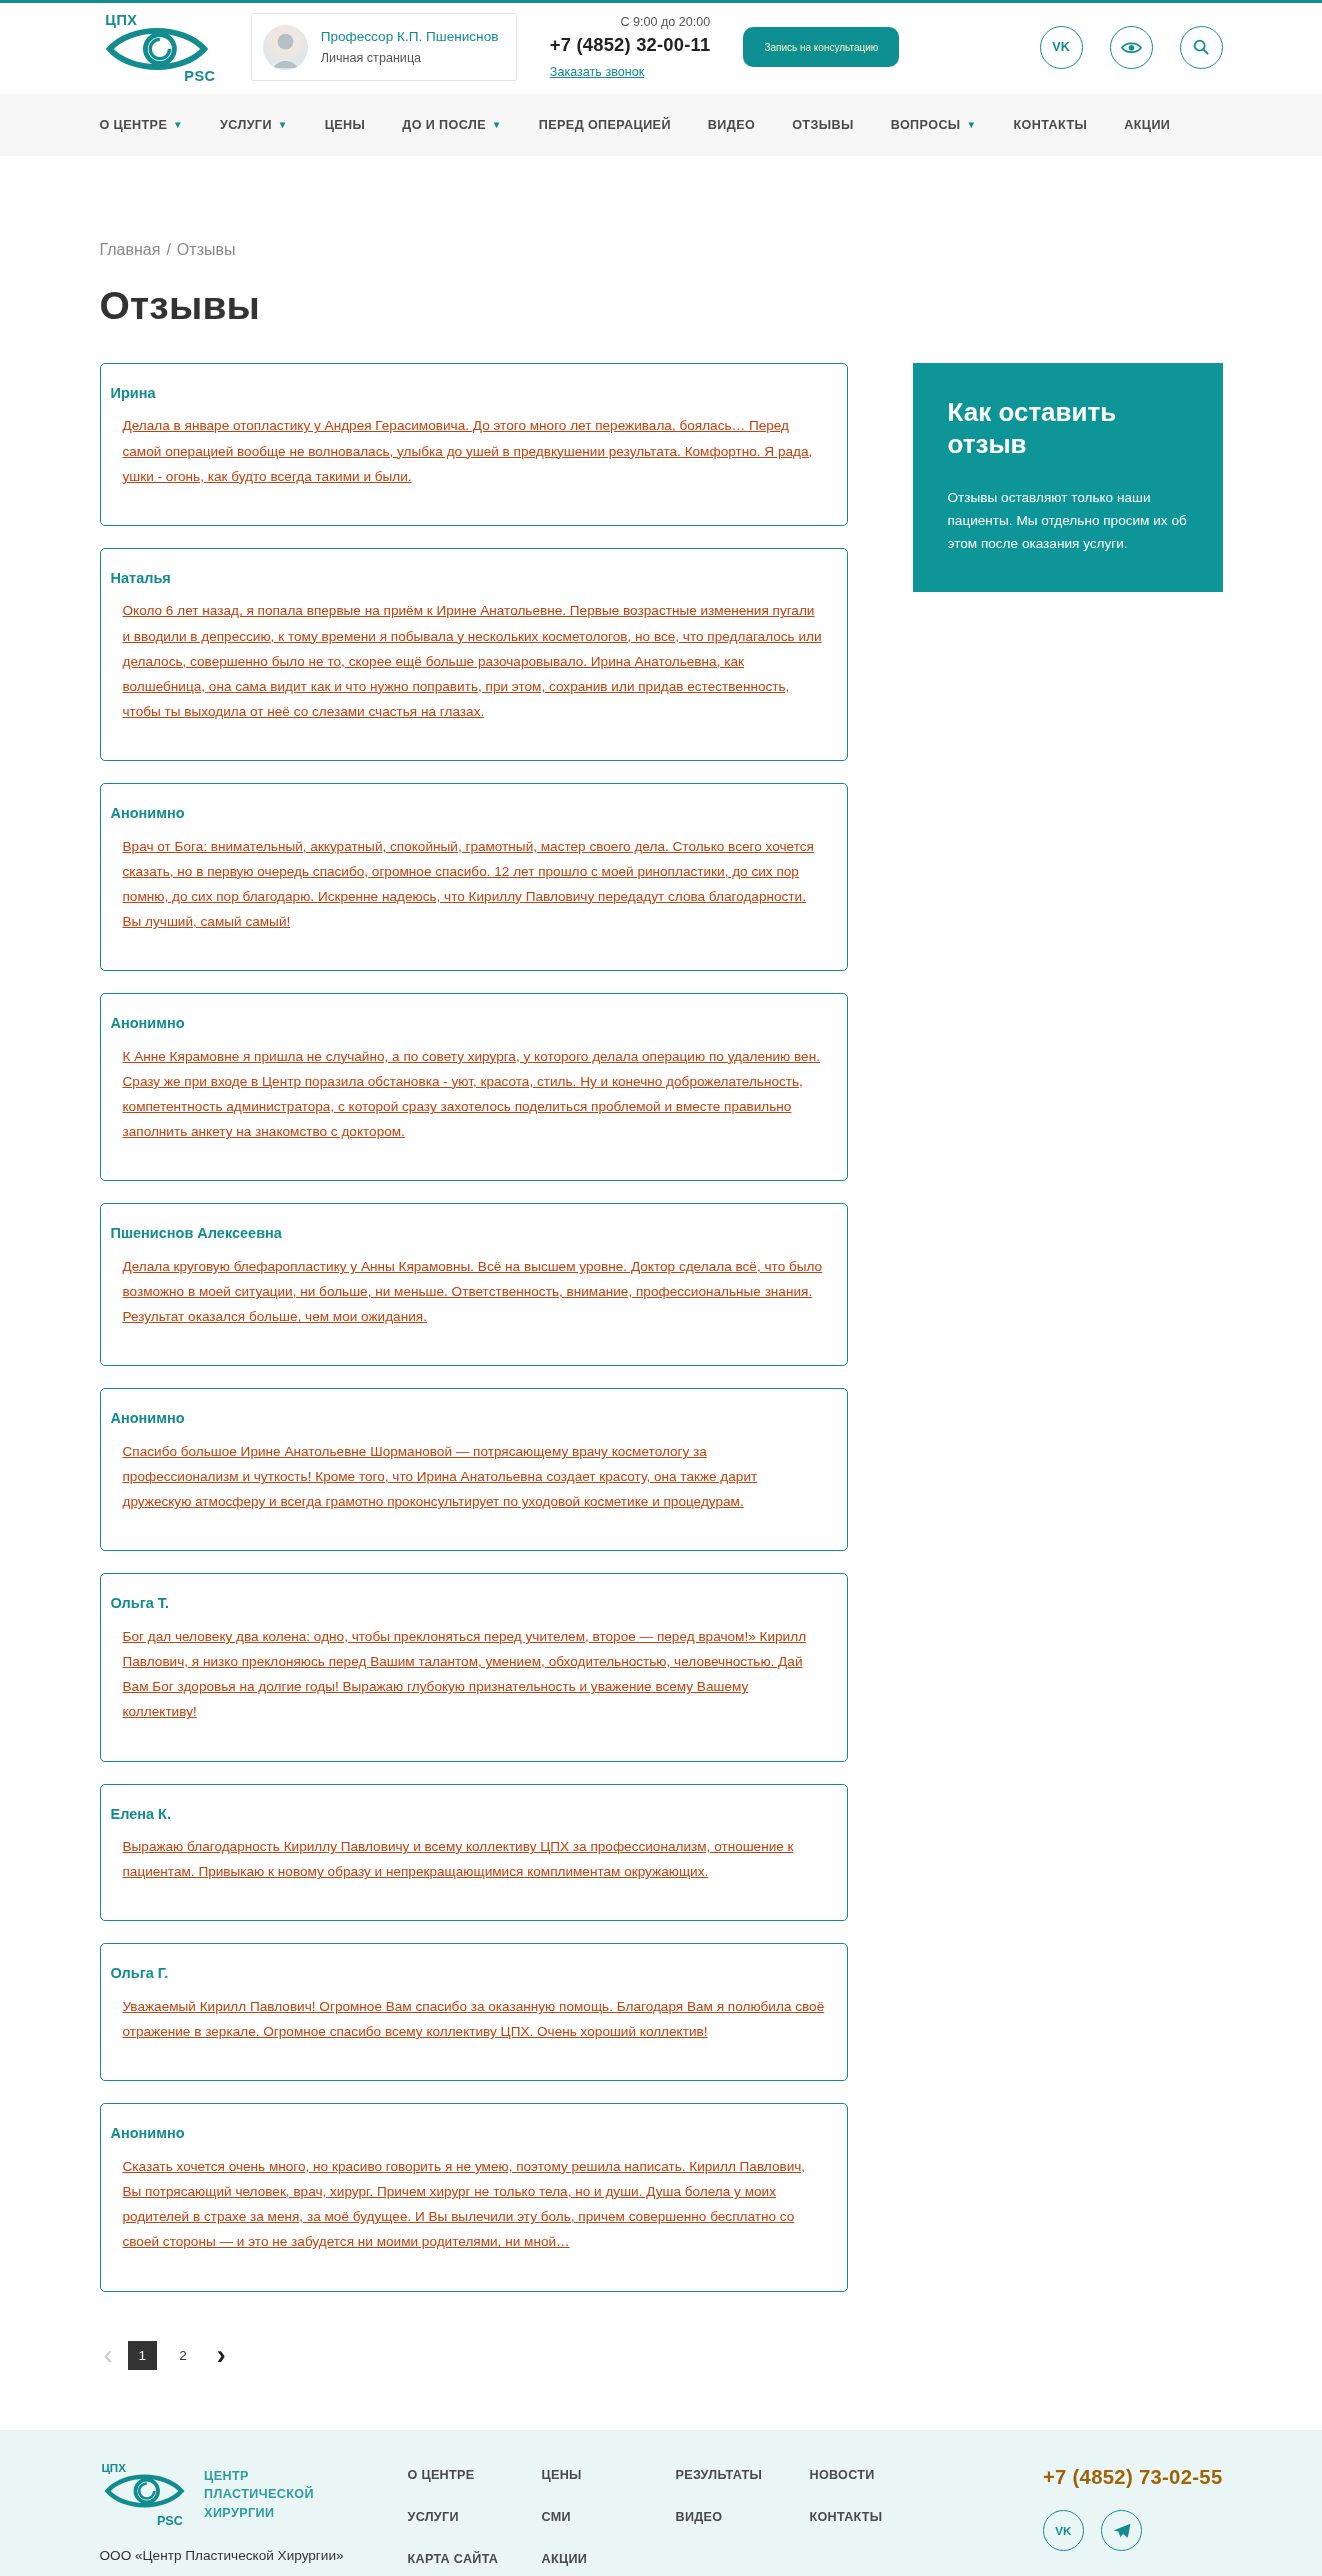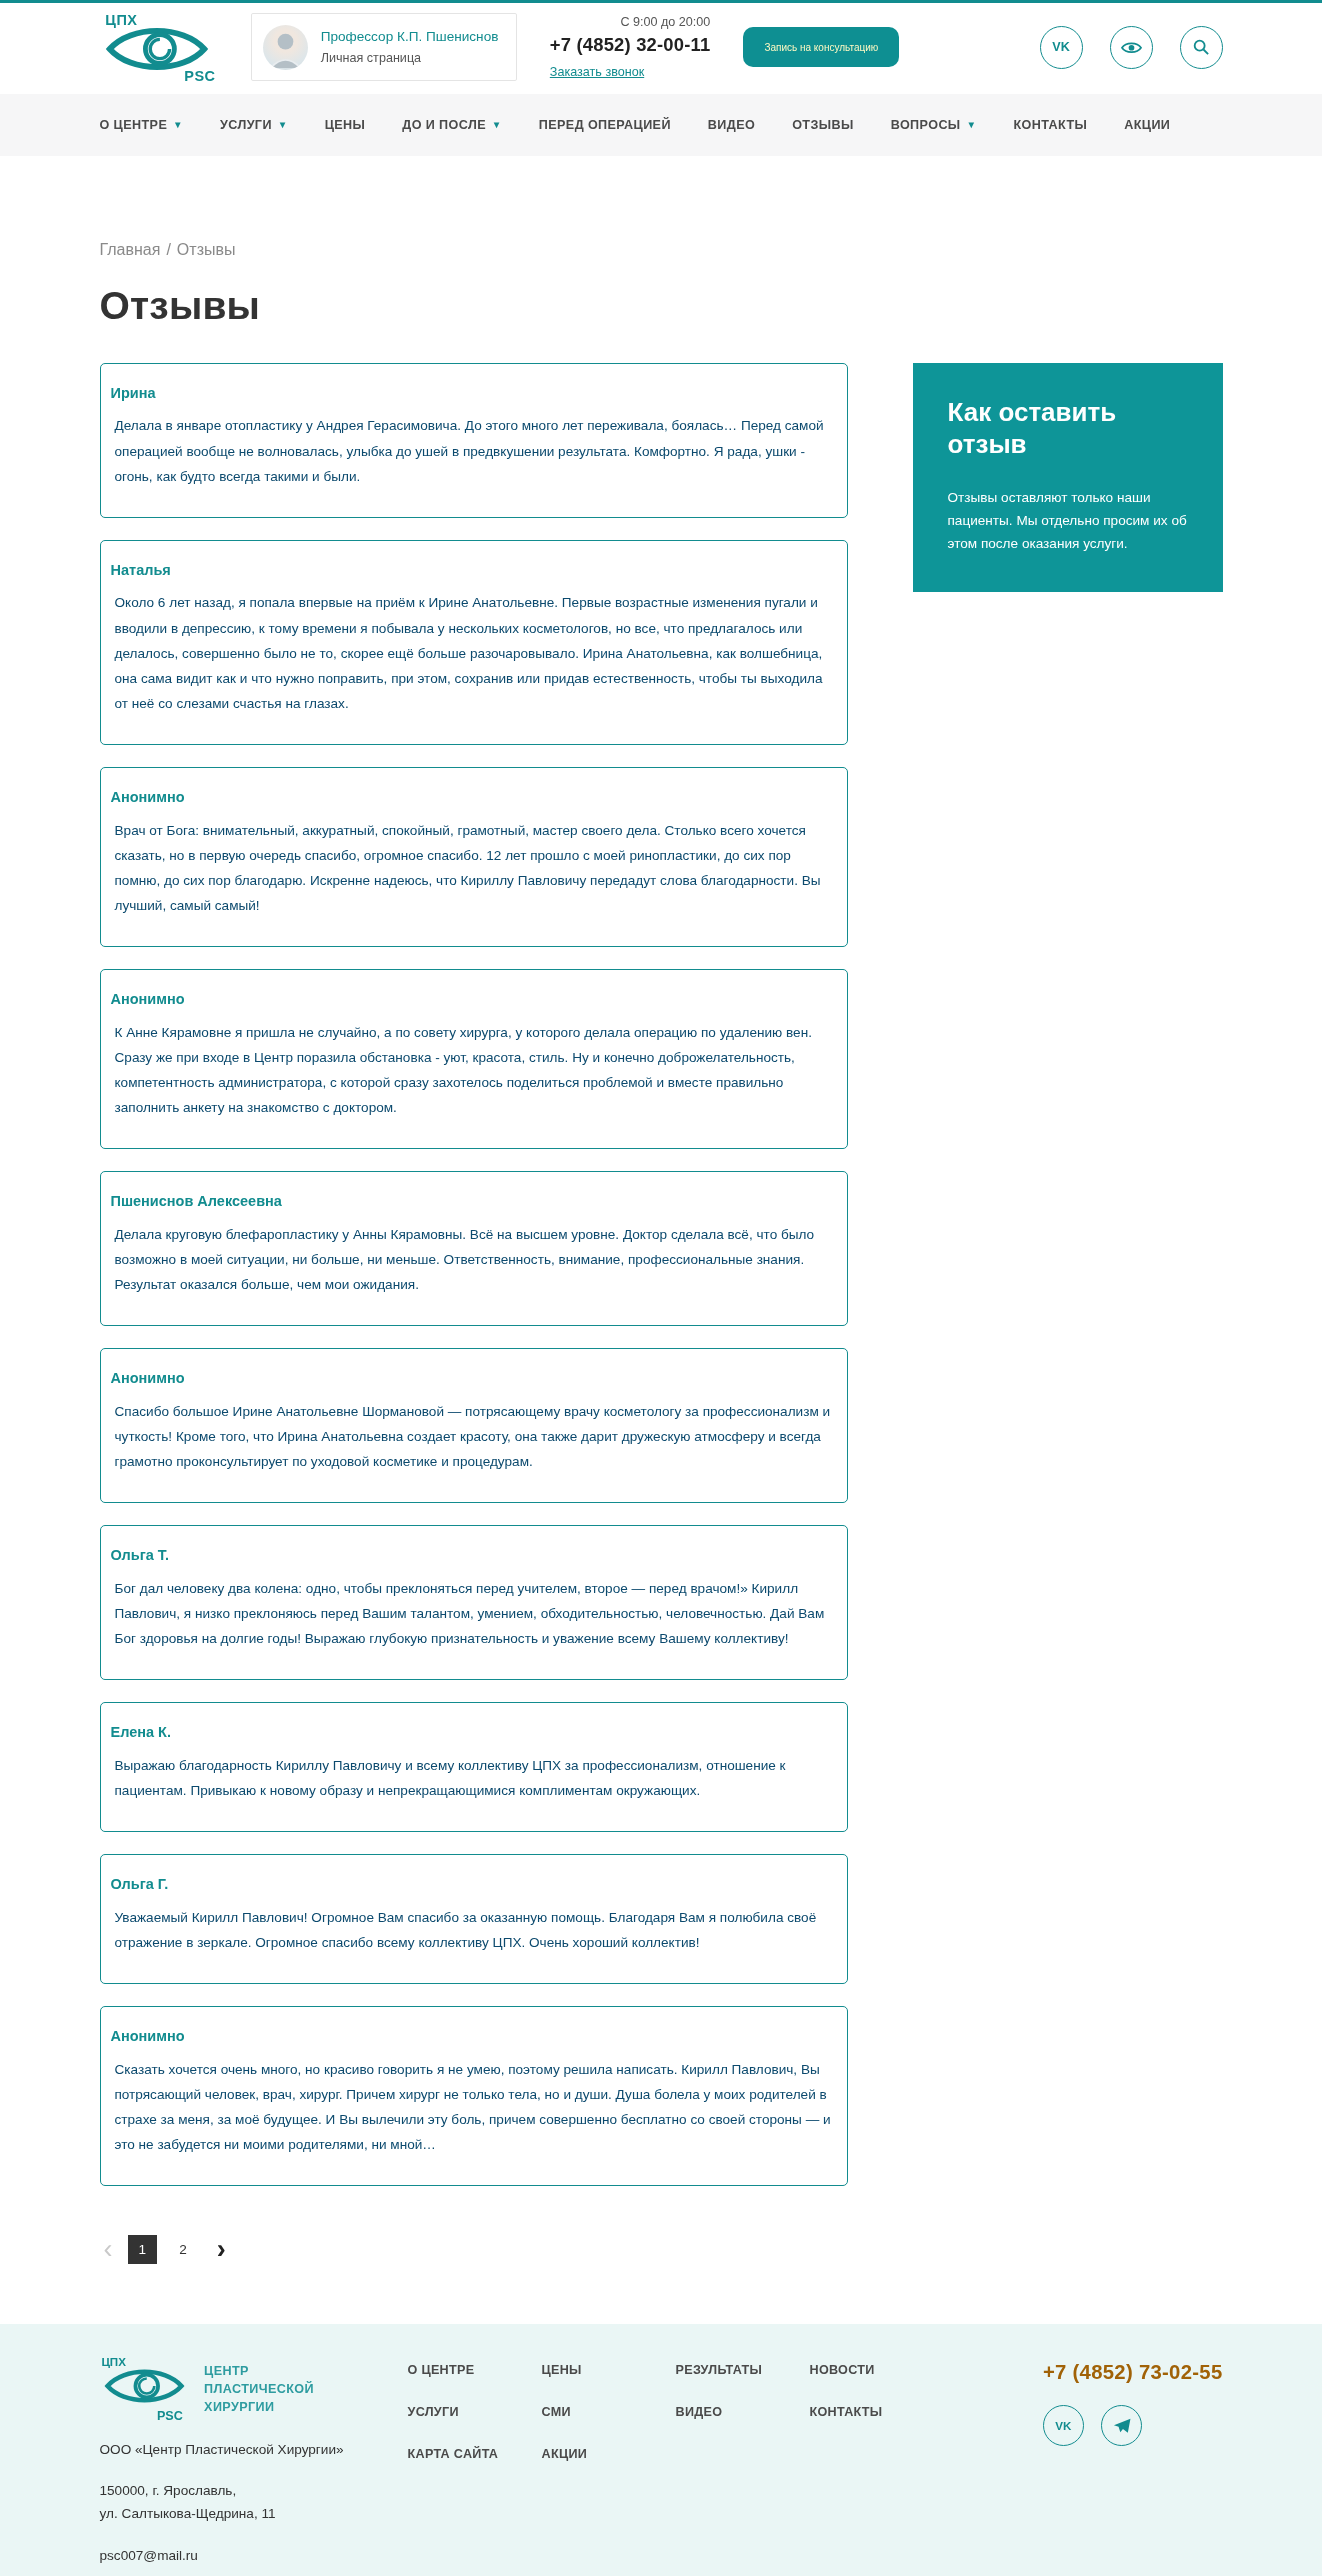--- a/index.html
+++ b/index.html
@@ -54,21 +54,21 @@
   
   main { padding-top:50px; }
   .breadcrumb { display:flex; gap:6px; font-size:16px; color:#8a8a8a;margin-top:35px; }
   .breadcrumb a { color:#8a8a8a; }
   h1.page-title { font-size:39px; font-weight:800; color:#333; margin:25px 0 35px; letter-spacing:0.2px; }
 
   .content { display:flex; align-items:flex-start; gap:65px; }
   .reviews { width:748px; flex:none; }
   .review-card { border:1.9px solid #128C8F; border-radius:5px; padding:21px 10px 24px; margin-bottom:22px; background:#fff; }
   .review-name { color:#128C8F; font-weight:bold; font-size:14.5px; margin-bottom:12.6px; }
-  .review-text { font-size:13.6px; line-height:1.85; color:#0c4a6e; margin:4px; }
+  .review-text { font-size:13.6px; line-height:1.85; color:#c2410c; margin:12px;text-decoration:underline; }
 
   .sidebar-box { width:310px; flex:none; background:#0E9598; color:#fff; padding:33px 35px 37px; }
   .sidebar-box h2 { font-size:26px; font-weight:800; line-height:1.25; margin:0 0 25px; }
   .sidebar-box p { font-size:13.6px; line-height:1.7; margin:0; }
 
   .pagination { display:flex; align-items:center; gap:11.6px; margin:27px 0 60px; }
   .pg-prev { color:#c9c9c9; font-size:27px; line-height:1; padding:0 3.9px; }
   .pg-page { width:29px; height:29px; display:grid; place-items:center; font-size:13.6px; color:#333; }
   .pg-page.active { background:#333; color:#fff; }
   .pg-next { color:#222; font-size:27px; font-weight:bold; line-height:1; padding:0 3.9px; margin-left:3.9px; }

